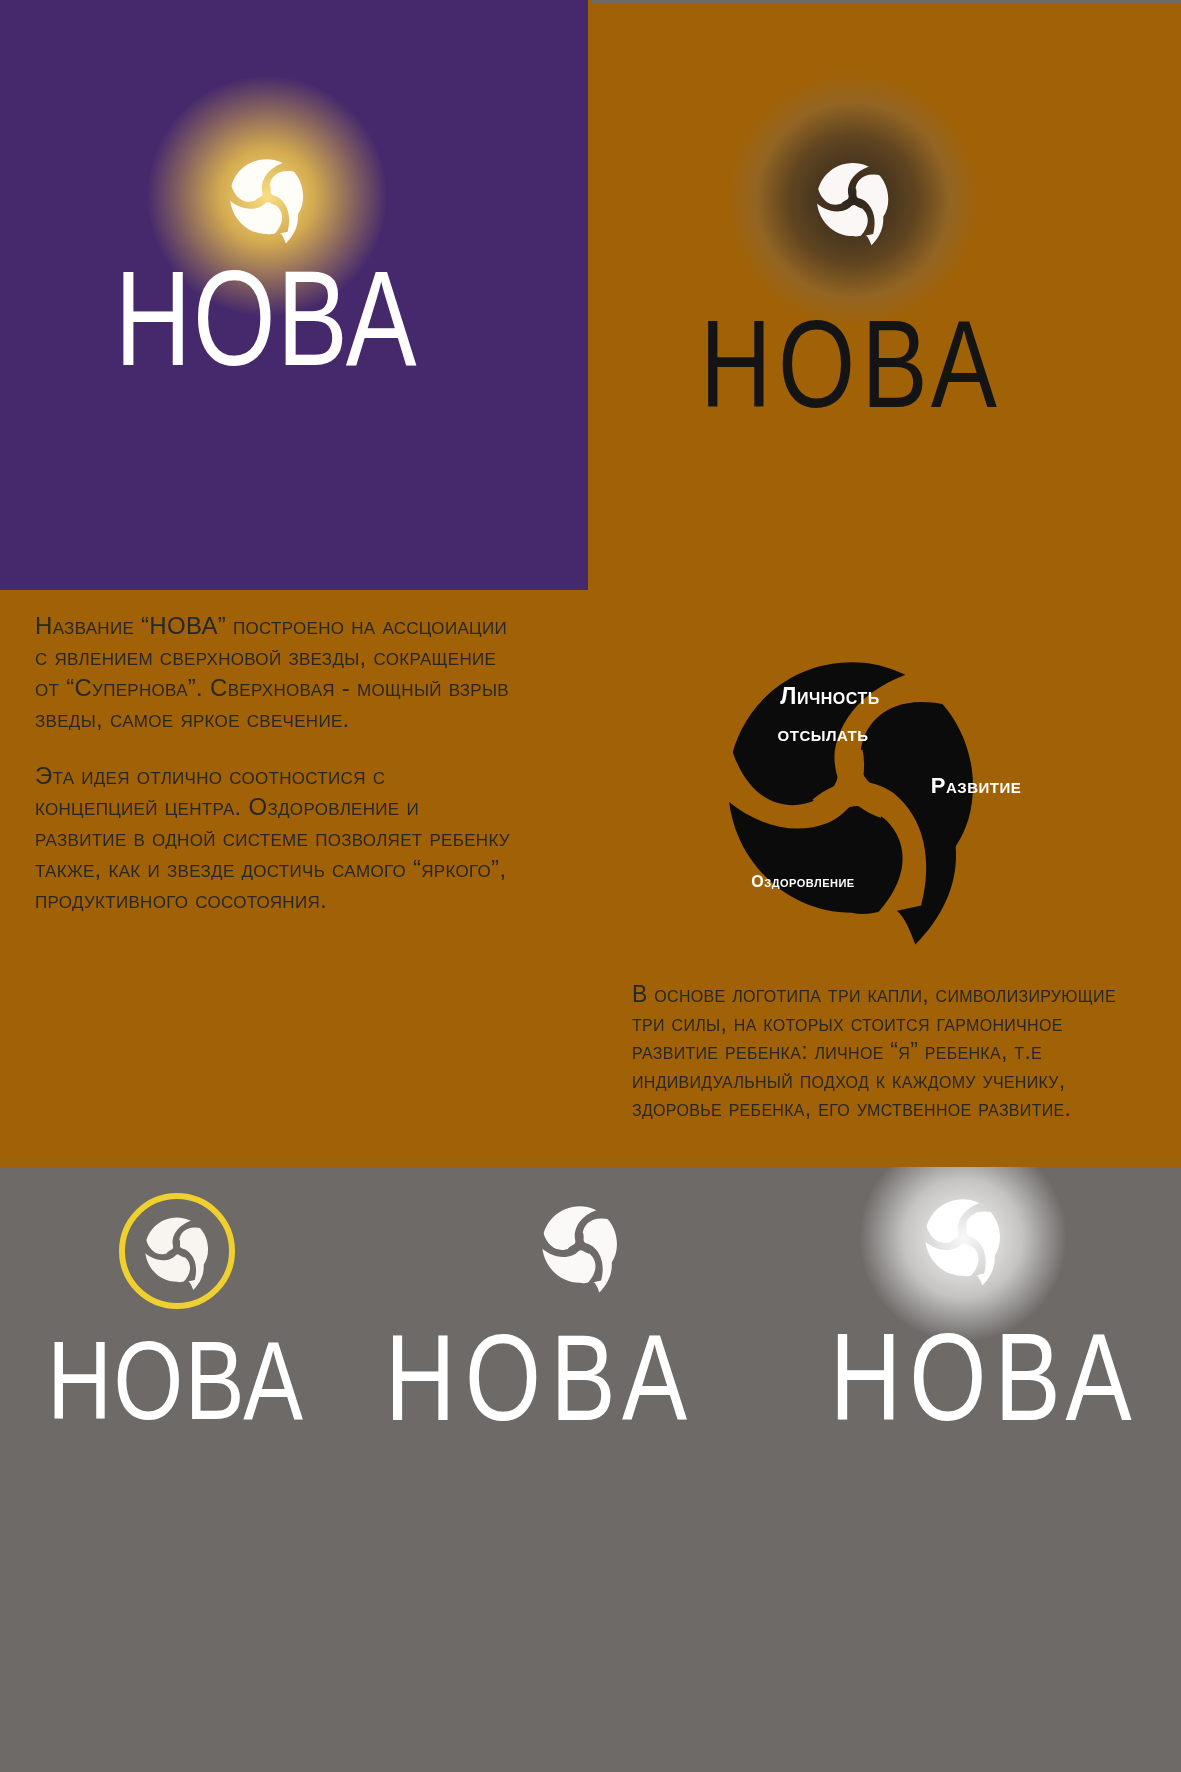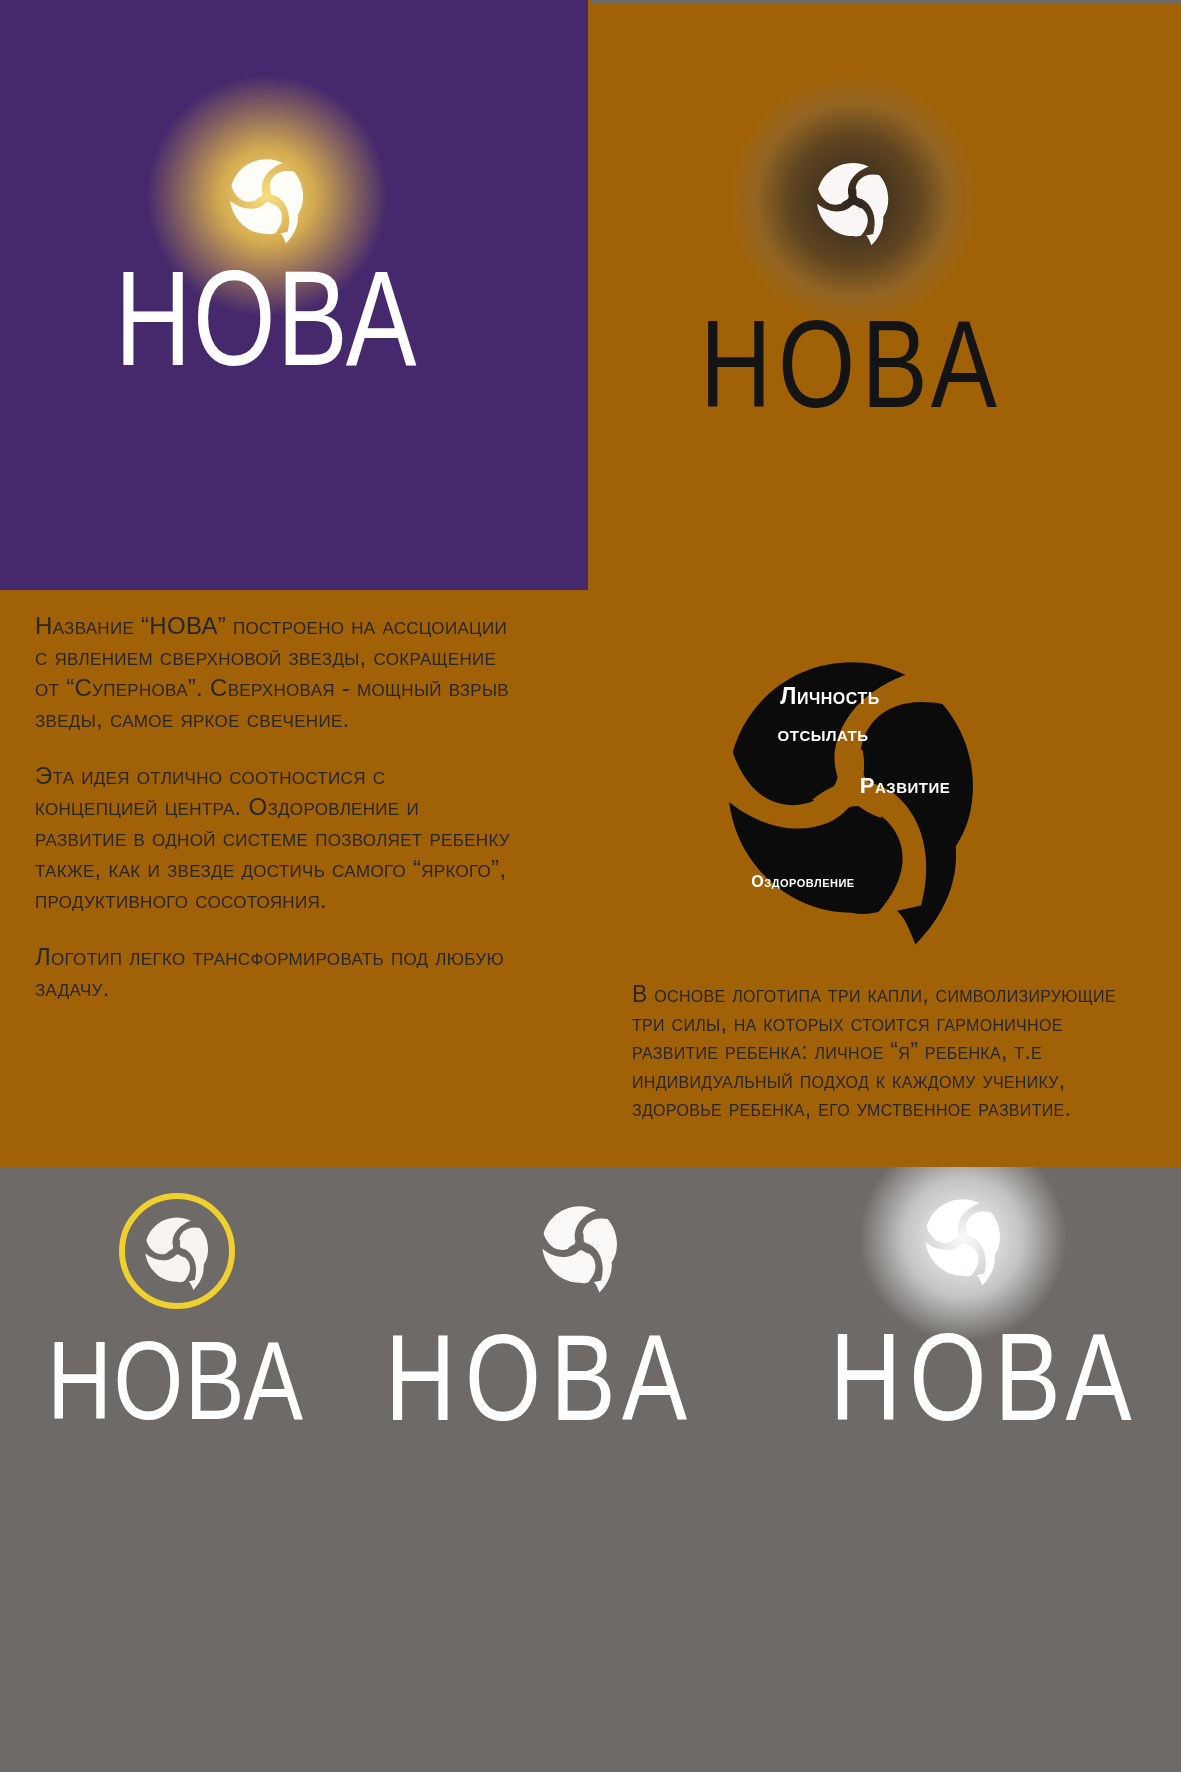--- a/index.html
+++ b/index.html
@@ -68,21 +68,21 @@
   .right-copy p{margin:0;}
 
   
   .diagram-mark{left:708px;top:645px;color:#0b0b0b;}
   .dlabel{
     transform:translate(-50%,-50%);color:#ffffff;font-variant:small-caps;
     font-weight:bold;letter-spacing:0.5px;white-space:nowrap;line-height:1;
   }
   .dl-personality1{left:830px;top:696px;font-size:23px;}
   .dl-personality2{left:823px;top:733px;font-size:21px;}
-  .dl-development{left:905px;top:786px;font-size:22px;}
+  .dl-development{left:976px;top:786px;font-size:22px;}
   .dl-health{left:803px;top:882px;font-size:16px;}
 </style>
 </head>
 <body>
 
 <div id="page">
 
   <svg width="0" height="0" style="position:absolute" aria-hidden="true">
     <defs>
       <mask id="novam" maskUnits="userSpaceOnUse" x="-5" y="-5" width="110" height="120">
@@ -115,21 +115,20 @@
   <svg class="abs mark mark-white-panel" width="84" height="93">
     <use href="#nova-mark" width="84" height="92.4"></use>
   </svg>
   <div class="abs wordmark wm-black">
     <span>НОВА</span>
   </div>
 
   <div class="abs copy left-copy">
     <p>Название “НОВА” построено на ассцоиации с явлением сверхновой звезды, сокращение от “Супернова”. Сверхновая - мощный взрыв зведы, самое яркое свечение.</p>
     <p>Эта идея отлично соотностися с концепцией центра. Оздоровление и развитие в одной системе позволяет ребенку также, как и звезде достичь самого “яркого”, продуктивного сосотояния.</p>
-    <p>Логотип легко трансформировать под любую задачу.</p>
   </div>
 
   <svg class="abs mark diagram-mark" width="288" height="317">
     <use href="#nova-mark" width="288" height="316.8"></use>
   </svg>
   <span class="abs dlabel dl-personality1">Личность</span>
   <span class="abs dlabel dl-personality2">отсылать</span>
   <span class="abs dlabel dl-development">Развитие</span>
   <span class="abs dlabel dl-health">Оздоровление</span>
 

